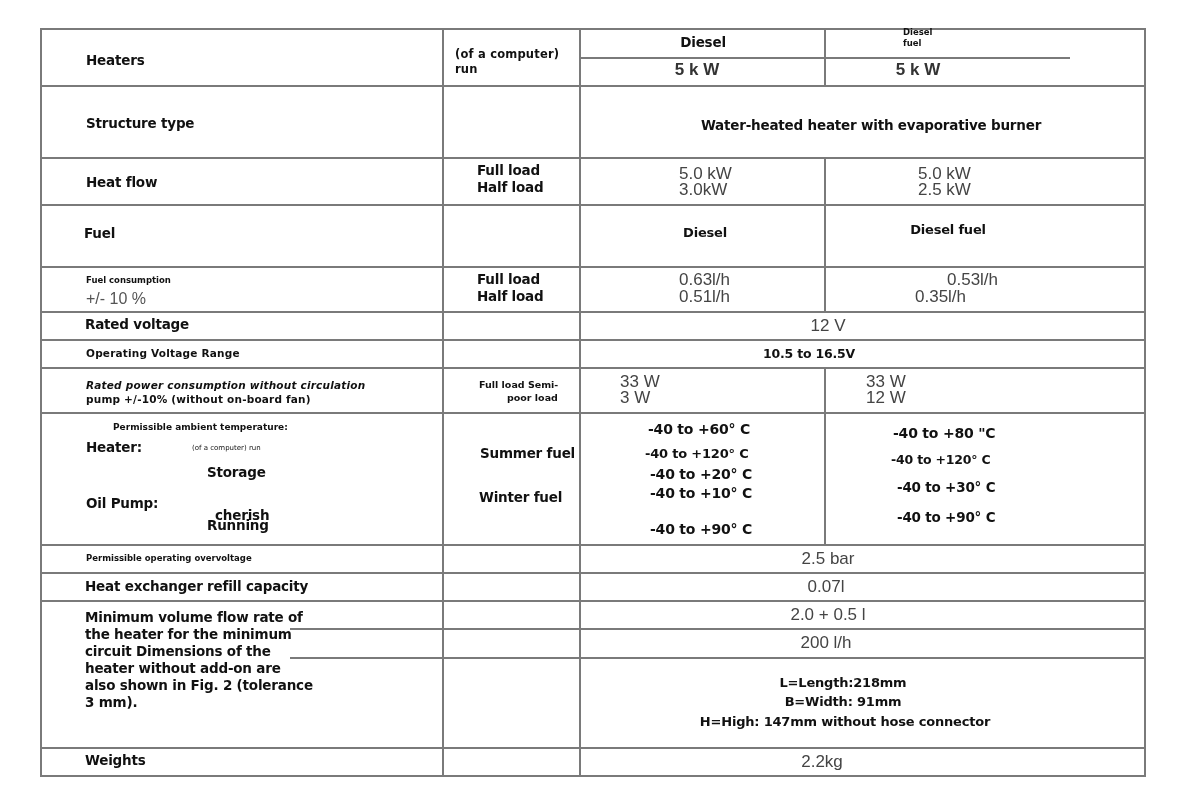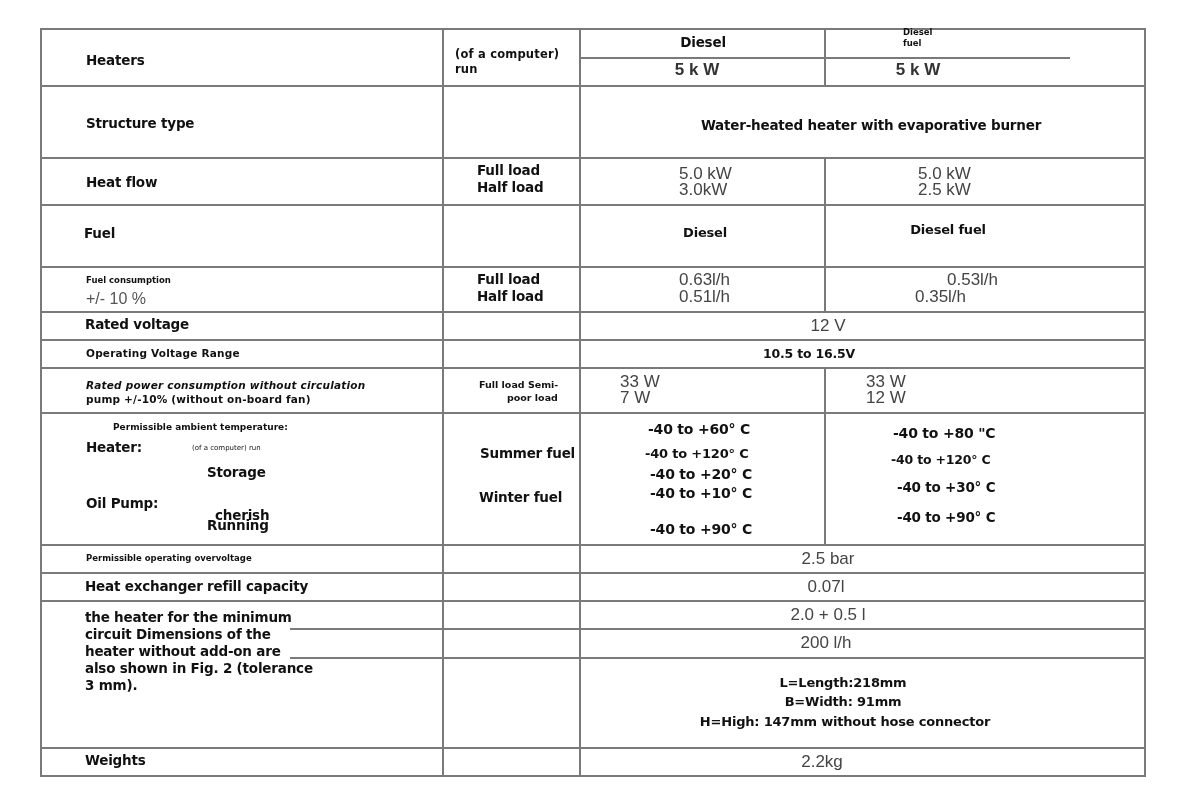--- a/index.html
+++ b/index.html
@@ -86,21 +86,21 @@
 <div class="t val center" style="left:828px; top:318px;">12 V</div>
 
 <div class="t lbl-sm" style="left:86px; top:347px;">Operating Voltage Range</div>
 <div class="t lbl center" style="left:809px; top:346px; font-size:12.5px;">10.5 to 16.5V</div>
 
 <div class="t lbl-sm" style="left:86px; top:379px;font-style:italic;">Rated power consumption without circulation</div>
 <div class="t lbl-sm" style="left:86px; top:393px;">pump +/-10% (without on-board fan)</div>
 <div class="t lbl-xs" style="left:479px; top:379px; font-size:9.5px;">Full load Semi-</div>
 <div class="t lbl-xs" style="left:507px; top:392px; font-size:9.5px;">poor load</div>
 <div class="t val" style="left:620px; top:374px;">33 W</div>
-<div class="t val" style="left:620px; top:390px;">7 W</div>
+<div class="t val" style="left:620px; top:390px;">3 W</div>
 <div class="t val" style="left:866px; top:374px;">33 W</div>
 <div class="t val" style="left:866px; top:390px;">12 W</div>
 
 <div class="t lbl-xs" style="left:86px; top:422px;padding-left:27px;">Permissible ambient temperature:</div>
 <div class="t lbl" style="left:86px; top:439px;">Heater:</div>
 <div class="t lbl-xxs" style="left:192px; top:444px;">(of a computer) run</div>
 <div class="t lbl" style="left:207px; top:464px;">Storage</div>
 <div class="t lbl" style="left:207px; top:481px;margin-top:36px;">Running</div>
 <div class="t lbl" style="left:86px; top:495px;">Oil Pump:</div>
 <div class="t lbl" style="left:215px; top:507px;">cherish</div>
@@ -118,20 +118,21 @@
 <div class="t lbl" style="left:897px; top:479px; font-size:13.5px;">-40 to +30°  C</div>
 <div class="t lbl" style="left:897px; top:509px; font-size:13.5px;">-40 to +90°  C</div>
 
 <div class="t lbl-xs" style="left:86px; top:553px; font-size:8.5px;">Permissible operating overvoltage</div>
 <div class="t val center" style="left:828px; top:551px;">2.5 bar</div>
 
 <div class="t lbl" style="left:85px; top:578px;">Heat exchanger refill capacity</div>
 <div class="t val center" style="left:826px; top:579px;">0.07l</div>
 
 <div class="t lbl" style="left:85px; top:609px; line-height:17px;">
+  <div>Minimum volume flow rate of</div>
   <div>the heater for the minimum</div>
   <div>circuit Dimensions of the</div>
   <div>heater without add-on are</div>
   <div>also shown in Fig. 2 (tolerance</div>
   <div>3 mm).</div>
 </div>
 <div class="t val center" style="left:828px; top:607px;">2.0 + 0.5 l</div>
 <div class="t val center" style="left:826px; top:635px;">200 l/h</div>
 
 <div class="t lbl center" style="left:843px; top:675px; font-size:13px;">L=Length:218mm</div>

